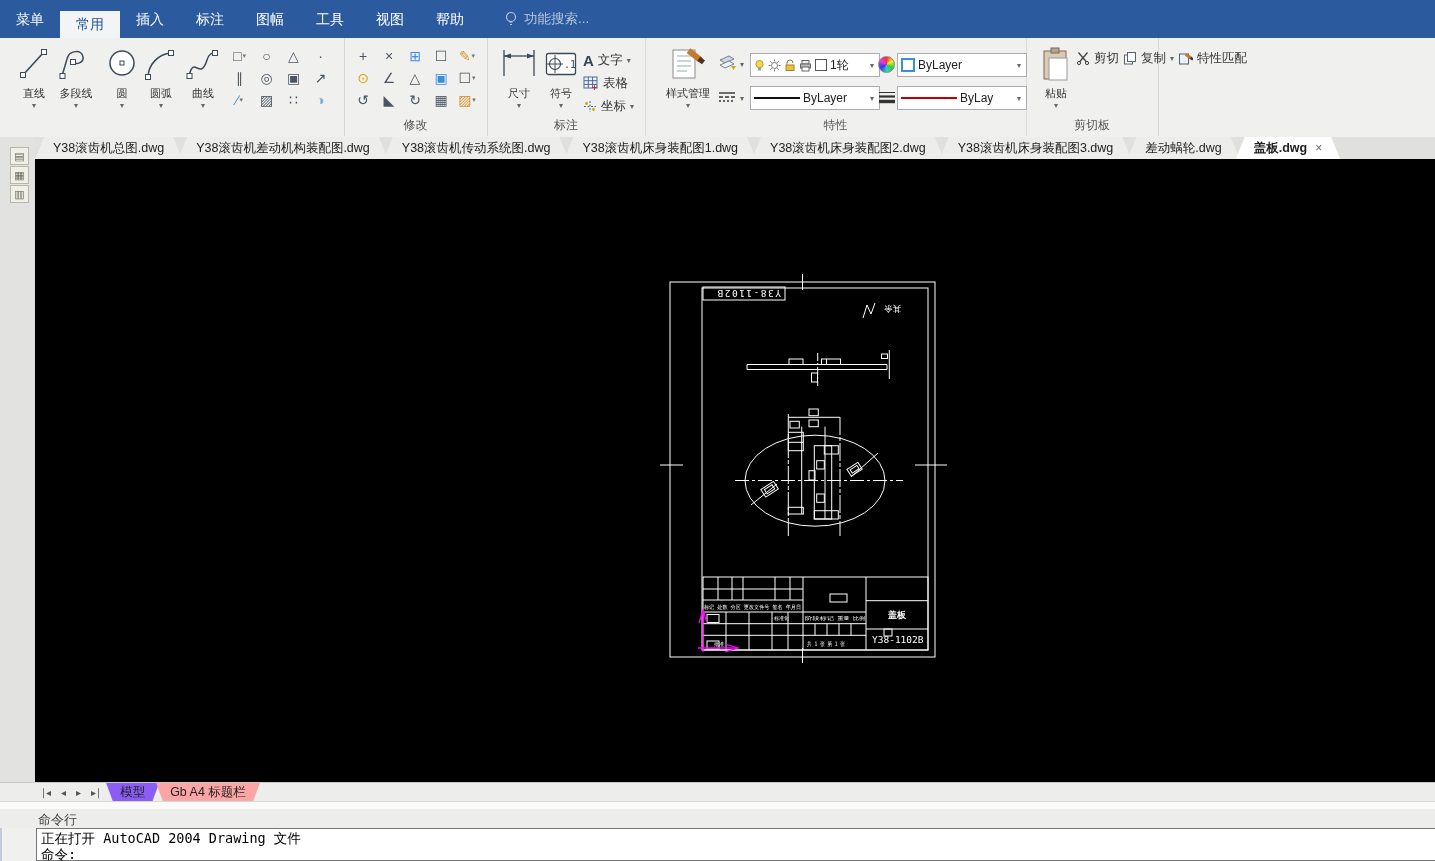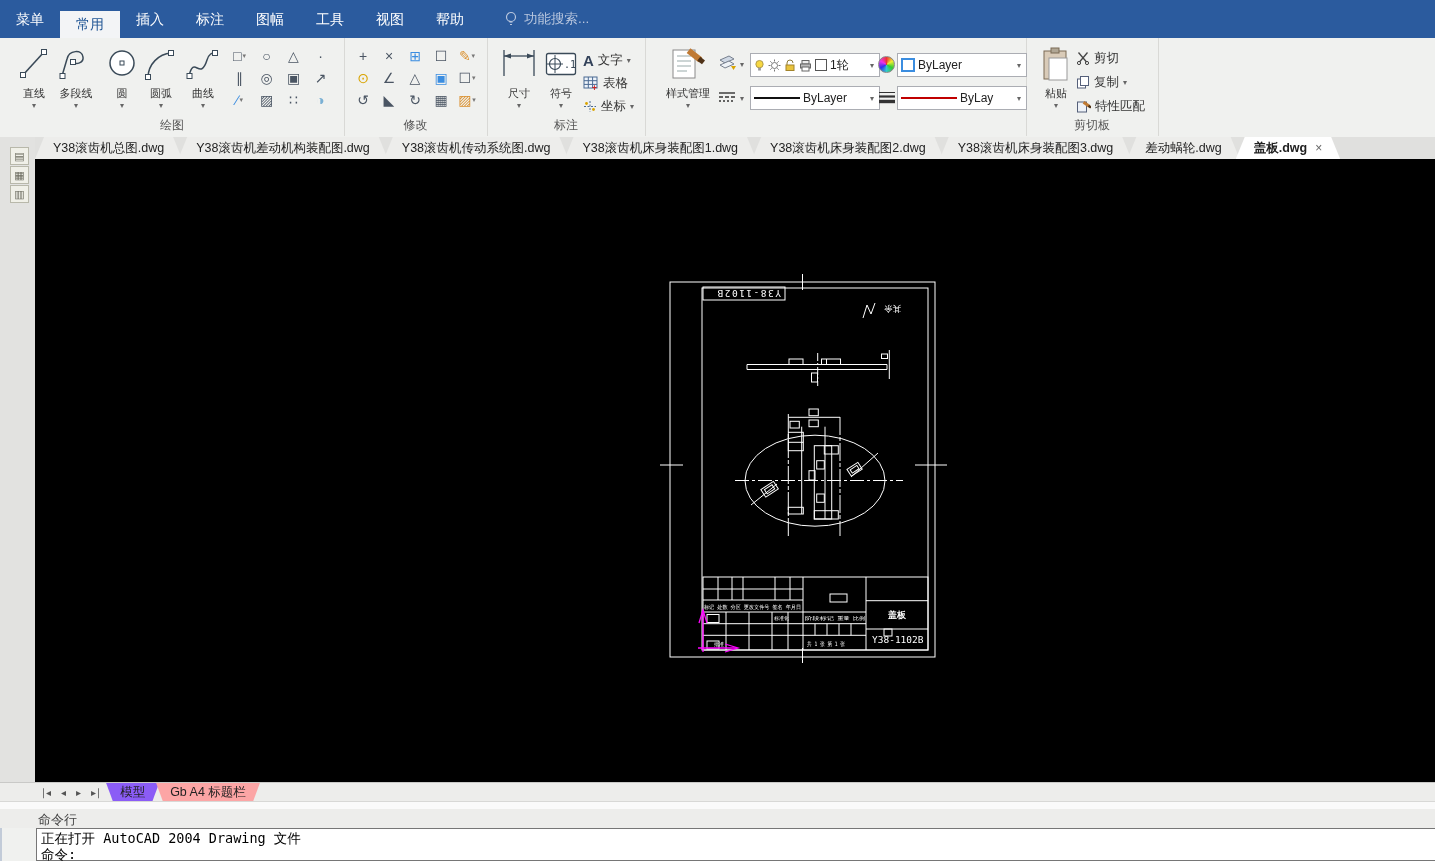--- a/index.html
+++ b/index.html
@@ -191,21 +191,20 @@
           <span class="sicon">
             <i class="g" style="font-style:normal">▨</i>
           </span>
           <span class="sicon">
             <i class="g" style="font-style:normal">∷</i>
           </span>
           <span class="sicon" style="color: rgb(122, 176, 212);">
             <i class="g" style="font-style:normal">◑</i>
           </span>
         </div>
-      <span class="panel-label">绘图</span>
     </div>
 
     <div class="panel" style="left:344px;width:143px">
       <div class="sgrid" style="left:6px;top:7px;grid-template-columns:repeat(5,26px)">
 
       <span class="sicon">
             <i class="g" style="font-style:normal">+</i>
           </span>
           <span class="sicon">
             <i class="g" style="font-style:normal">×</i>
@@ -404,35 +403,36 @@
             <line x1="1" y1="11.5" x2="17" y2="11.5" stroke="#333" stroke-width="3.4"></line>
           </svg>
       </span>
 
       <div class="combo" style="left:252px;top:48px;width:122px">
         <span class="lwline"></span>
         <span>ByLay</span>
         <span class="cdd">▾</span>
       </div>
 
+      <span class="panel-label">特性</span>
     </div>
 
     <div class="panel" style="left:1026px;width:132px">
       <div class="big-tool" style="left:8px">
         <span class="ico">
           <svg width="30" height="38" viewBox="0 0 30 38">
               <rect x="3" y="6" width="22" height="28" fill="#d9cbb8" stroke="#7a6a55"></rect>
               <rect x="10" y="3" width="8" height="5" fill="#b0a694" stroke="#7a6a55"></rect>
               <rect x="8" y="13" width="18" height="22" fill="#fff" stroke="#999"></rect>
             </svg>
         </span>
         <span class="tool-label">粘贴</span>
         <span class="dd">▾</span>
       </div>
-      <div style="position:absolute;left:50px;top:10px;display:flex;flex-direction:column;gap:4px">
+      <div style="position:absolute;left:50px;top:10px;display:flex;flex-direction:row;gap:4px">
         <div class="row-btn">
           <svg width="14" height="14" viewBox="0 0 14 14">
               <line x1="2.5" y1="1.5" x2="10.5" y2="11" stroke="#444" stroke-width="1.3"></line>
               <line x1="11.5" y1="1.5" x2="3.5" y2="11" stroke="#444" stroke-width="1.3"></line>
               <circle cx="3" cy="12" r="1.6" fill="none" stroke="#444"></circle>
               <circle cx="11" cy="12" r="1.6" fill="none" stroke="#444"></circle>
             </svg>
           <span>剪切</span>
         </div>
         <div class="row-btn">

